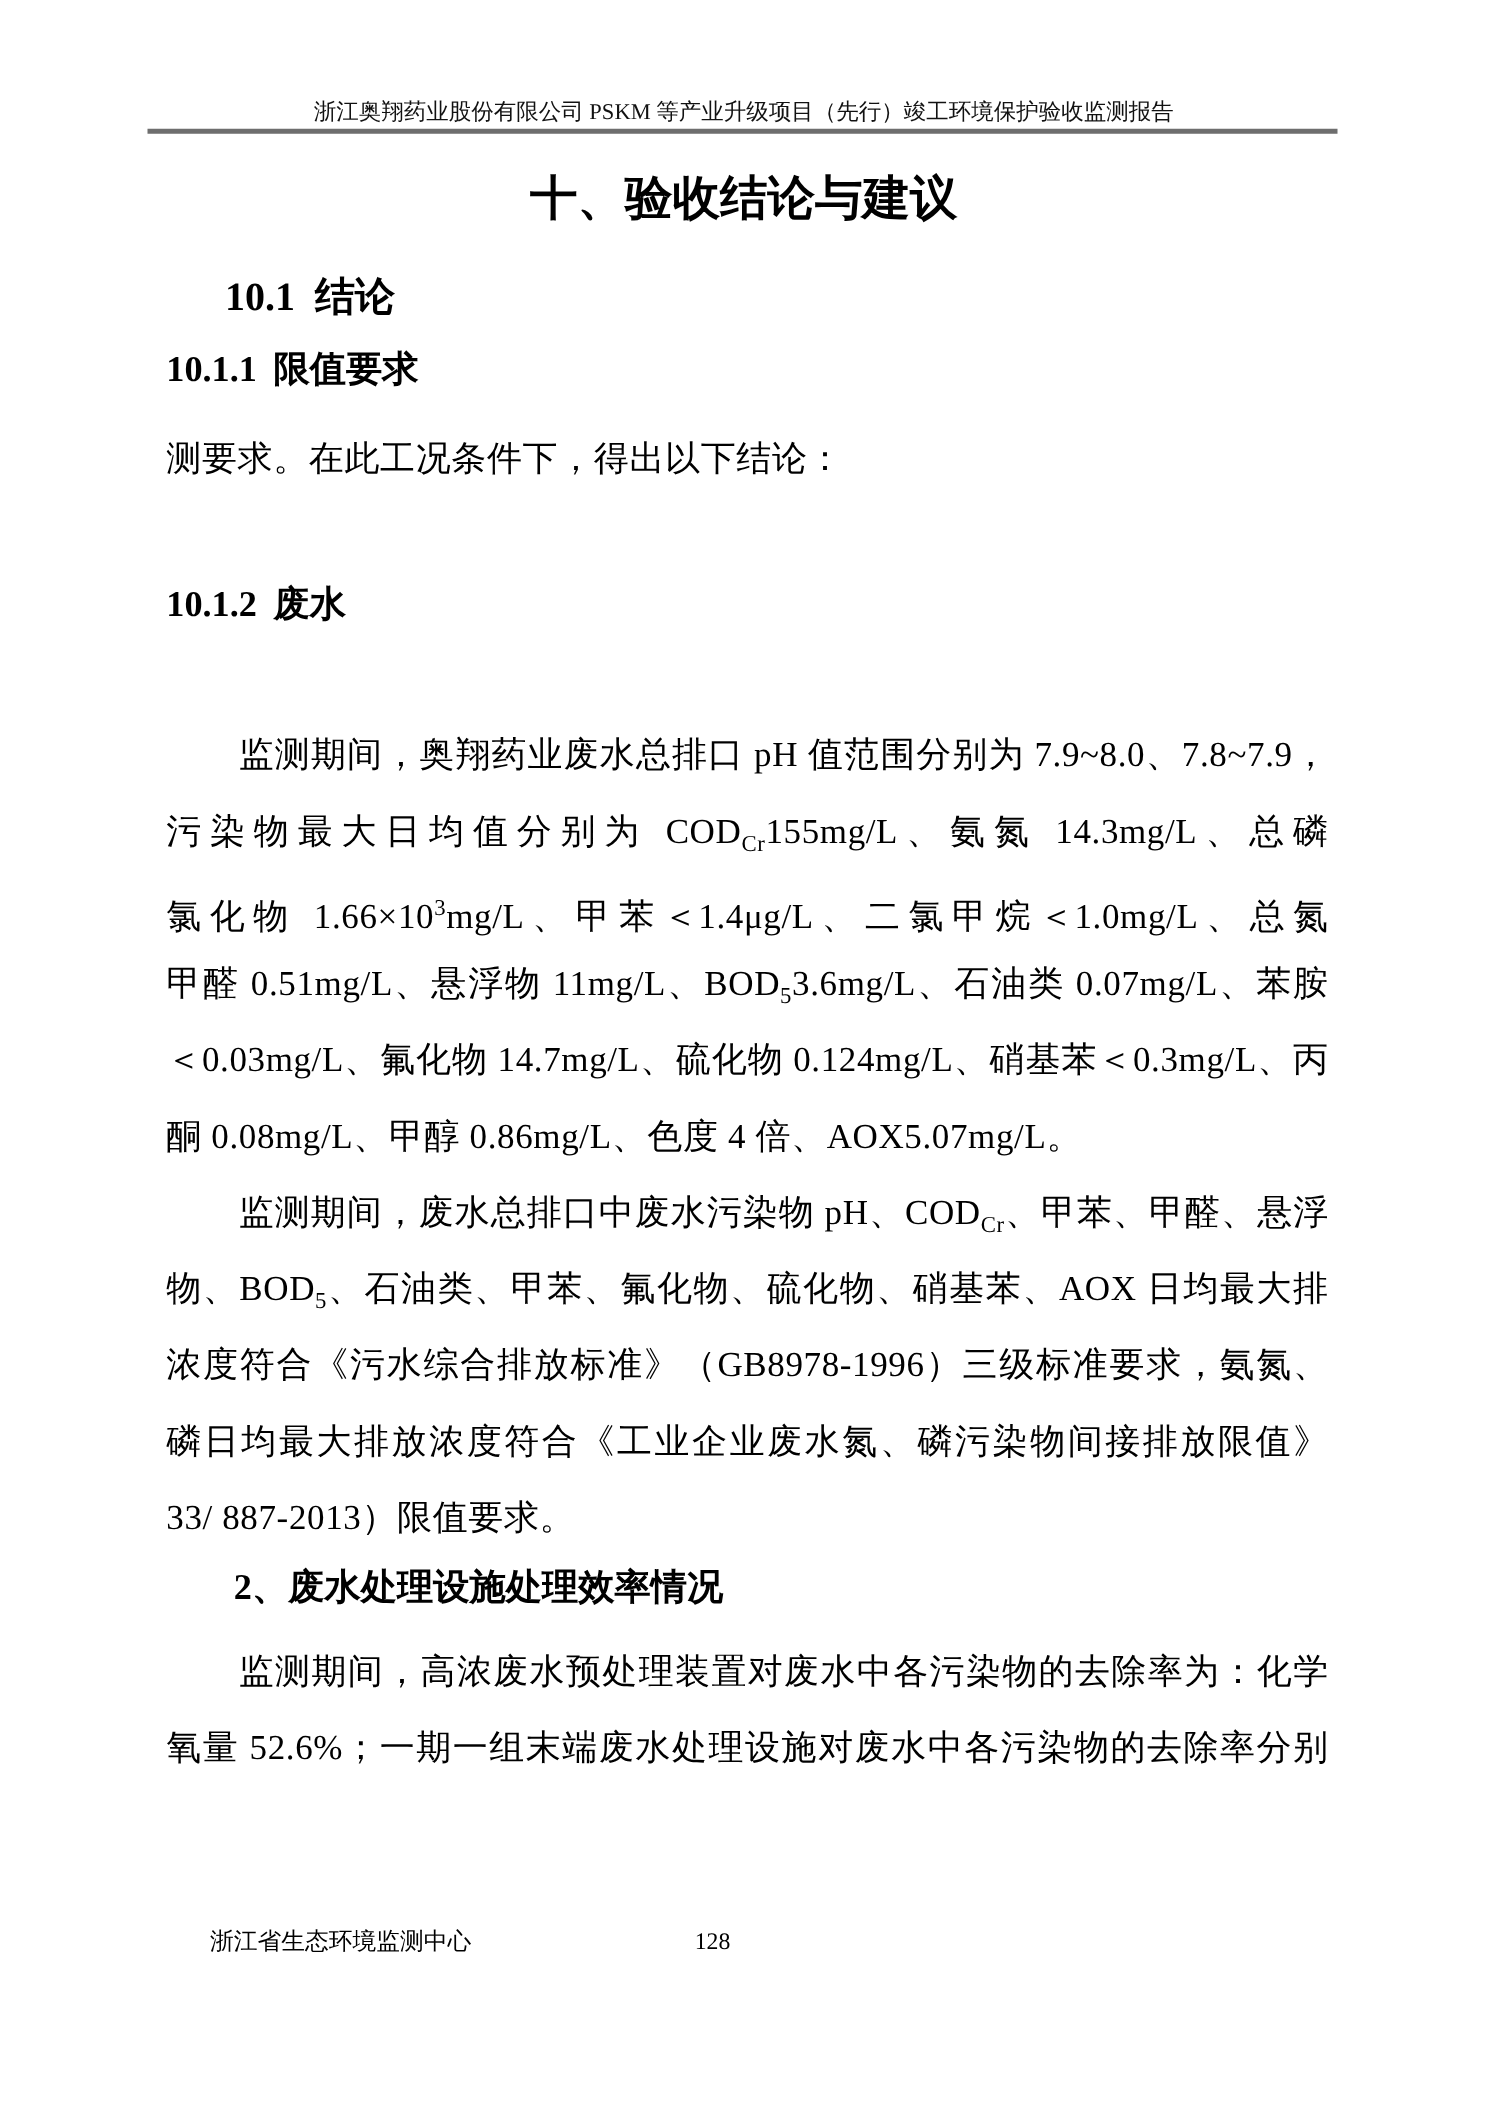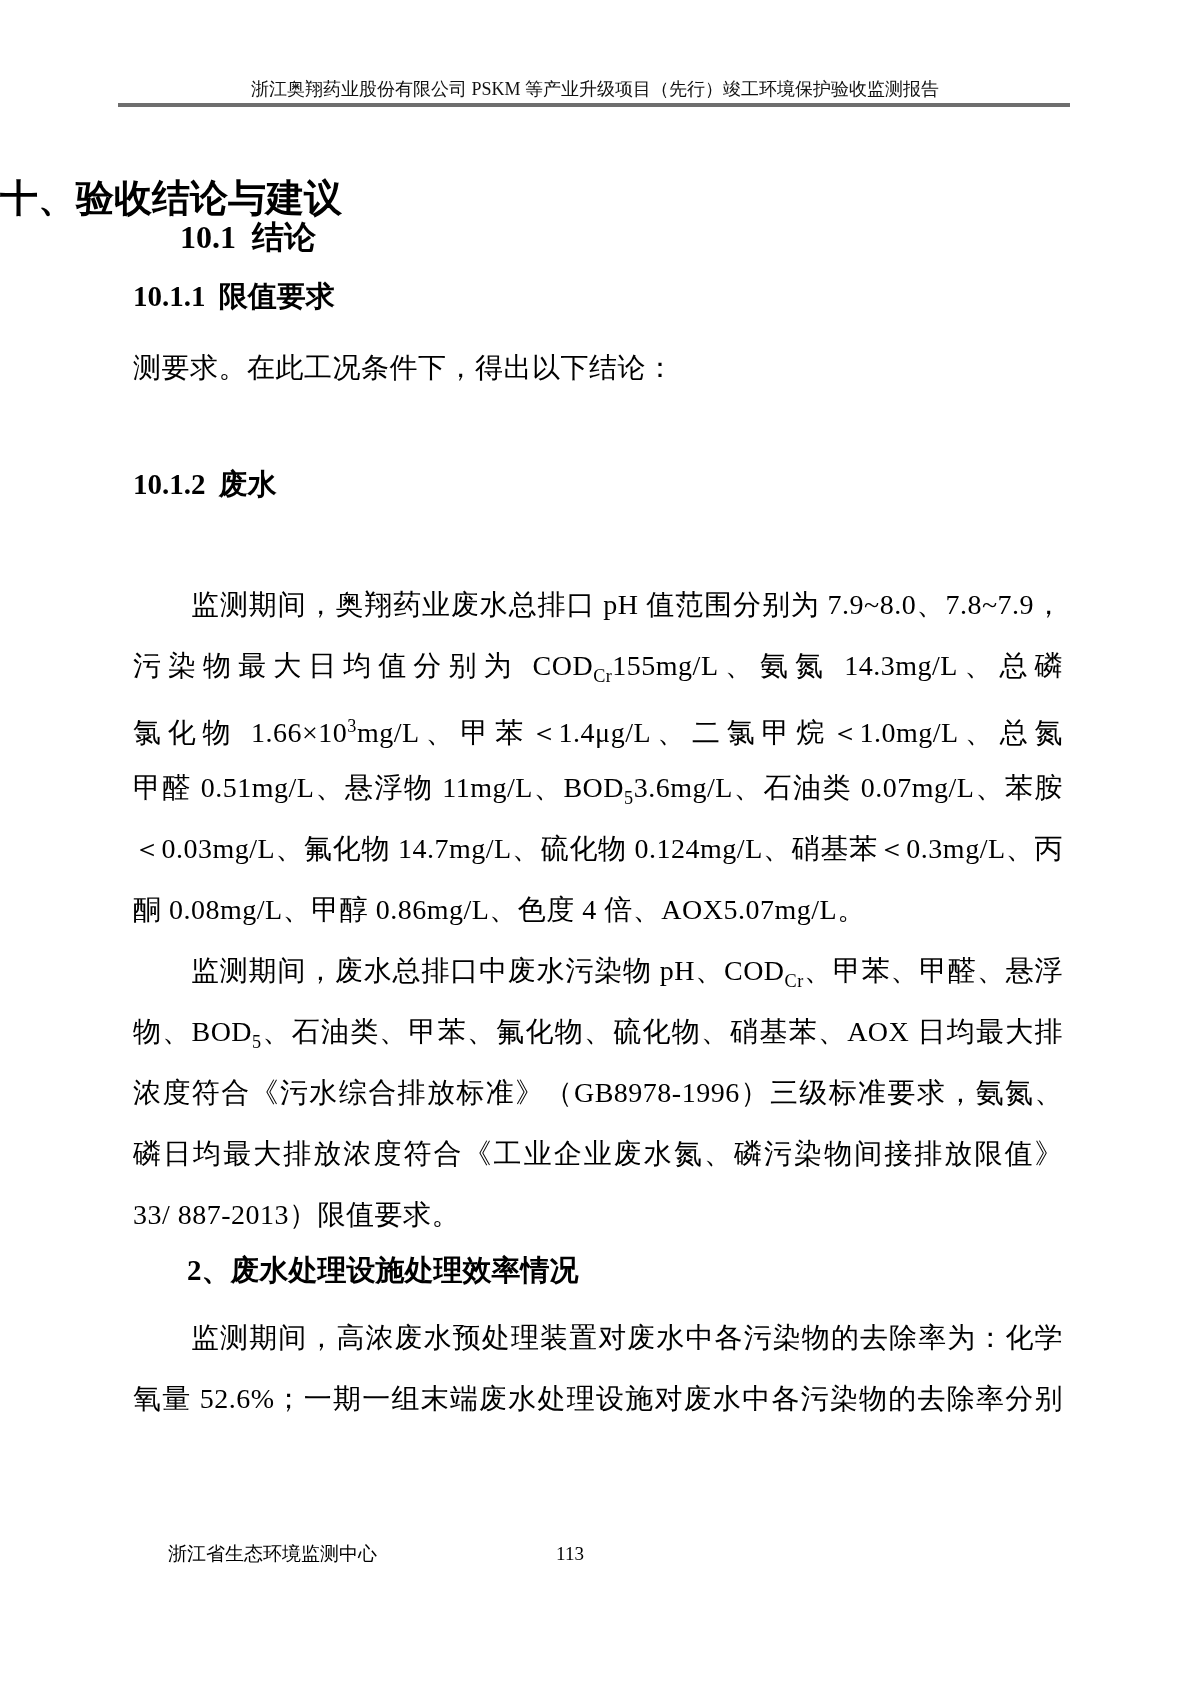--- a/index.html
+++ b/index.html
@@ -16,21 +16,21 @@
     position:absolute; top:76px; left:0; width:100%;
     text-align:center; font-size:18px; line-height:26px; color:#111;
   }
   .header-rule {
     position:absolute; top:103px; left:118px; width:952px; height:4px;
     background:#6e6e6e;
   }
   
   .doc-title {
     position:absolute; top:134px; left:0; width:100%;
-    text-align:left; font-size:38px; line-height:50px; font-weight:bold;margin-top:39px;
+    text-align:center; font-size:38px; line-height:50px; font-weight:bold;
   }
   .h1 {
     position:absolute; left:133px; font-size:32px; line-height:44px;
     font-weight:bold; word-spacing:8px;margin-left:47px;
   }
   .h2 {
     position:absolute; left:133px; font-size:29px; line-height:40px;
     font-weight:bold; word-spacing:6px;
   }
   .h3 {
@@ -98,15 +98,15 @@
   </div>
 
   <div class="h3" style="top:1250px">2、废水处理设施处理效率情况</div>
 
   <div class="para" style="top:1307px">
     <div class="line jline indent">监测期间，高浓废水预处理装置对废水中各污染物的去除率为：化学需</div>
     <div class="line jline">氧量 52.6%；一期一组末端废水处理设施对废水中各污染物的去除率分别</div>
   </div>
 
   <div class="footer-org">浙江省生态环境监测中心</div>
-  <div class="footer-page">113</div>
+  <div class="footer-page">128</div>
 
 </div>
 
 </body></html>

